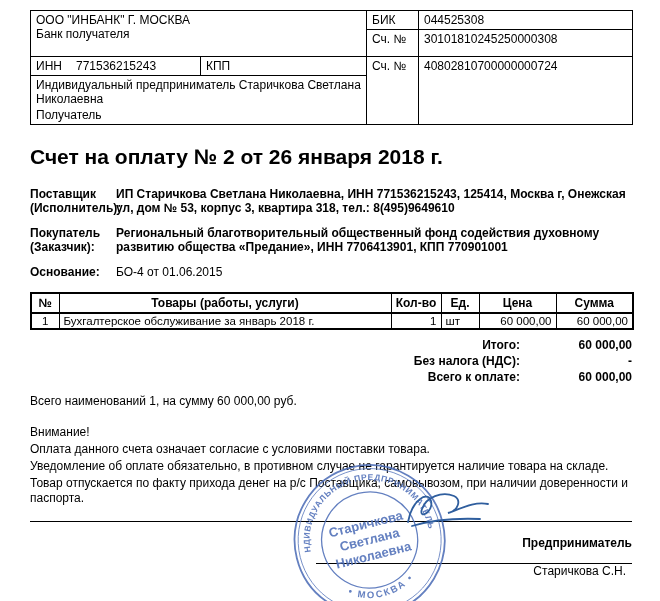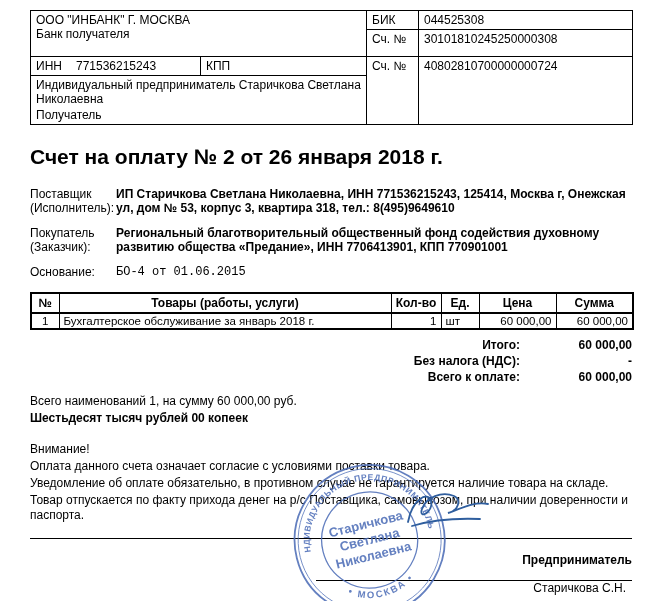--- a/index.html
+++ b/index.html
@@ -21,23 +21,23 @@
   .h-r3 { height:18px; }
   .h-r4 { height:49px; }
   .inn-gap { margin-left:14px; }
 
   
   .doc-title { margin-top:20px; font-size:21px; font-weight:bold; }
 
   
   .party { display:flex; margin-top:18px; line-height:14px; }
   .party + .party { margin-top:11px; }
-  .party-label { width:86px; flex-shrink:0; }
+  .party-label { width:86px; flex-shrink:0;font-weight:bold; }
   .party-value { font-weight:bold; max-width:512px; }
-  .party-value.plain { font-weight:normal;font-family:Liberation Mono, monospace; }
+  .party-value.plain { font-weight:normal; }
 
   
   .items-table { border-collapse:collapse; width:602px; table-layout:fixed; margin-top:13px; border:2px solid #000; }
   .items-table th { border:1px solid #000; border-bottom:2px solid #000; font-size:12px; font-weight:bold; text-align:center; padding:2px 3px; }
   .items-table td { border:1px solid #000; font-size:11.5px; padding:1px 4px; }
   .ta-c { text-align:center; }
   .ta-r { text-align:right; }
 
   
   .totals { width:602px; margin-top:7px; }
@@ -174,21 +174,20 @@
       <span>Без налога (НДС):</span>
       <span class="t-value">-</span>
     </div>
     <div class="t-row">
       <span>Всего к оплате:</span>
       <span class="t-value">60 000,00</span>
     </div>
   </div>
 
   <div class="summary-line">Всего наименований 1, на сумму 60 000,00 руб.</div>
-  <div class="amount-words">Шестьдесят тысяч рублей 00 копеек</div>
 
   <div class="notice">
     <p>Внимание!</p>
     <p>Оплата данного счета означает согласие с условиями поставки товара.</p>
     <p>Уведомление об оплате обязательно, в противном случае не гарантируется наличие товара на складе.</p>
     <p>Товар отпускается по факту прихода денег на р/с Поставщика, самовывозом, при наличии доверенности и паспорта.</p>
   </div>
 
   <div class="divider"></div>
 

